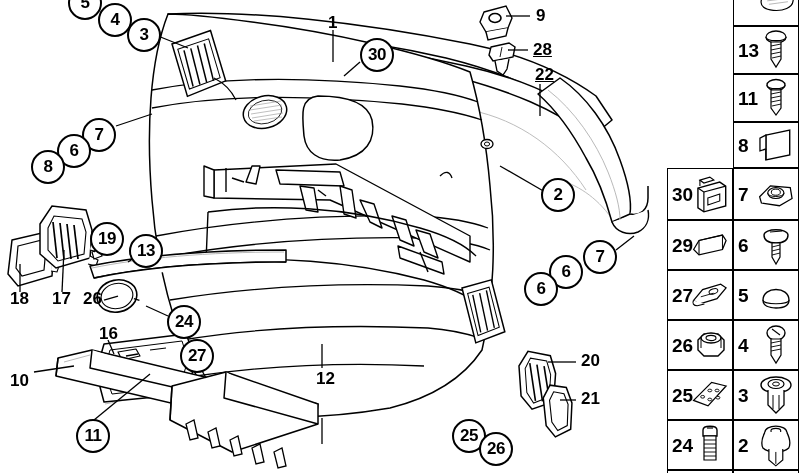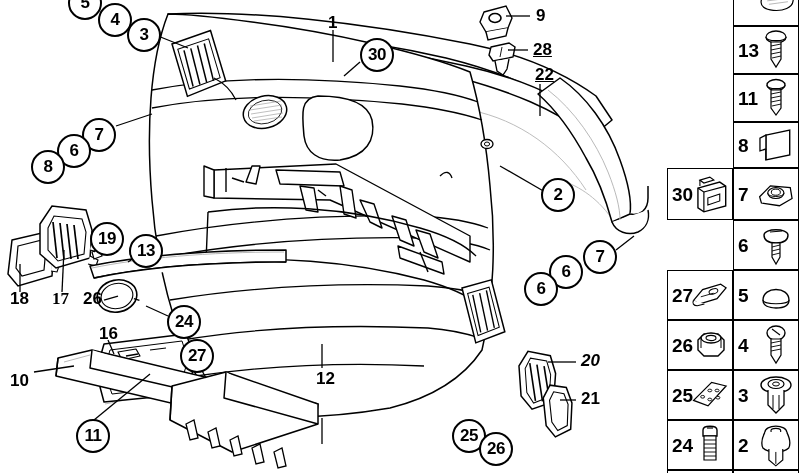--- a/index.html
+++ b/index.html
@@ -424,27 +424,27 @@
     </div>
   <div class="callout s1" style="left:479px; top:432px;">
       <span>26</span>
     </div>
 
   <div class="plainnum" style="left:328px; top:14px;">1</div>
   <div class="plainnum" style="left:536px; top:7px;">9</div>
   <div class="plainnum" style="left:533px; top:41px;text-decoration:underline;">28</div>
   <div class="plainnum" style="left:535px; top:66px;text-decoration:underline;">22</div>
   <div class="plainnum" style="left:10px;  top:290px;">18</div>
-  <div class="plainnum" style="left:52px;  top:290px;font-family:Liberation Serif, serif;">17</div>
+  <div class="plainnum" style="left:52px;  top:290px;">17</div>
   <div class="plainnum" style="left:83px;  top:290px;">26</div>
   <div class="plainnum" style="left:99px;  top:325px;">16</div>
   <div class="plainnum" style="left:10px;  top:372px;">10</div>
   <div class="plainnum" style="left:316px; top:370px;">12</div>
   <div class="plainnum" style="left:316px; top:440px;margin-top:44px;">14</div>
-  <div class="plainnum" style="left:581px; top:352px;font-style:italic;">20</div>
+  <div class="plainnum" style="left:581px; top:352px;">20</div>
   <div class="plainnum" style="left:581px; top:390px;">21</div>
 
   <div id="legend">
 
     <div class="lg-cell" style="left:68px; top:-26px; width:66px; height:52px;">
       <span class="lg-num"></span>
       <span class="lg-art">
         <svg width="46" height="30" viewBox="0 0 46 30">
           <path d="M6,16 C8,6 18,2 30,3 C40,4 44,9 43,16 C42,24 32,28 20,27 C10,26 5,22 6,16 Z" fill="#fff" stroke="#000" stroke-width="1.4"></path>
           <g stroke="#8a8a8a" stroke-width="0.7">
@@ -519,20 +519,31 @@
       <span class="lg-art">
         <svg width="44" height="34" viewBox="0 0 44 34">
           <path d="M4,20 L16,8 L38,10 L40,22 L26,30 L6,27 Z" fill="#fff" stroke="#000" stroke-width="1.4"></path>
           <ellipse cx="22" cy="16" rx="9" ry="6" fill="#fff" stroke="#000" stroke-width="1.3"></ellipse>
           <ellipse cx="22" cy="15" rx="5" ry="3.4" fill="#fff" stroke="#000" stroke-width="1.1"></ellipse>
           <path d="M13,16 C13,21 31,21 31,16" fill="none" stroke="#000" stroke-width="1.1"></path>
         </svg>
       </span>
     </div>
 
+    <div class="lg-cell" style="left:2px; top:220px; width:66px; height:50px;">
+      <span class="lg-num">29</span>
+      <span class="lg-art">
+        <svg width="44" height="30" viewBox="0 0 44 30">
+          <path d="M4,20 L10,10 L36,4 L40,10 L36,20 L10,26 Z" fill="#fff" stroke="#000" stroke-width="1.4"></path>
+          <path d="M10,10 L10,26" fill="none" stroke="#000" stroke-width="1.2"></path>
+          <path d="M10,10 L36,4" fill="none" stroke="#000" stroke-width="1.1"></path>
+          <path d="M36,4 L36,20" fill="none" stroke="#000" stroke-width="1.1"></path>
+        </svg>
+      </span>
+    </div>
     <div class="lg-cell" style="left:68px; top:220px; width:66px; height:50px;">
       <span class="lg-num">6</span>
       <span class="lg-art">
         <svg width="34" height="44" viewBox="0 0 34 44">
           <path d="M5,12 C5,5 29,5 29,12 C29,18 24,20 17,20 C10,20 5,18 5,12 Z" fill="#fff" stroke="#000" stroke-width="1.4"></path>
           <path d="M11,9 L23,8" stroke="#000" stroke-width="1"></path>
           <path d="M13,20 L13,34 L17,41 L21,34 L21,20 Z" fill="#fff" stroke="#000" stroke-width="1.2"></path>
           <g stroke="#000" stroke-width="0.9">
             <path d="M13,24 L21,22"></path>
               <path d="M13,28 L21,26"></path>

